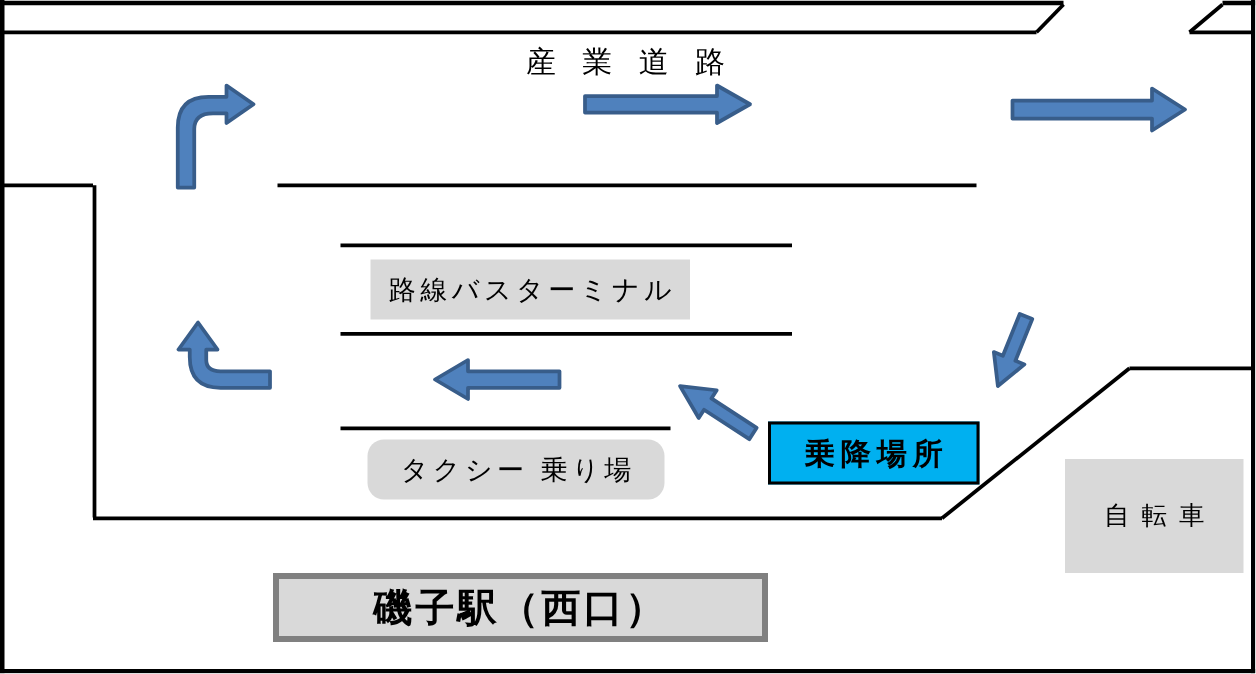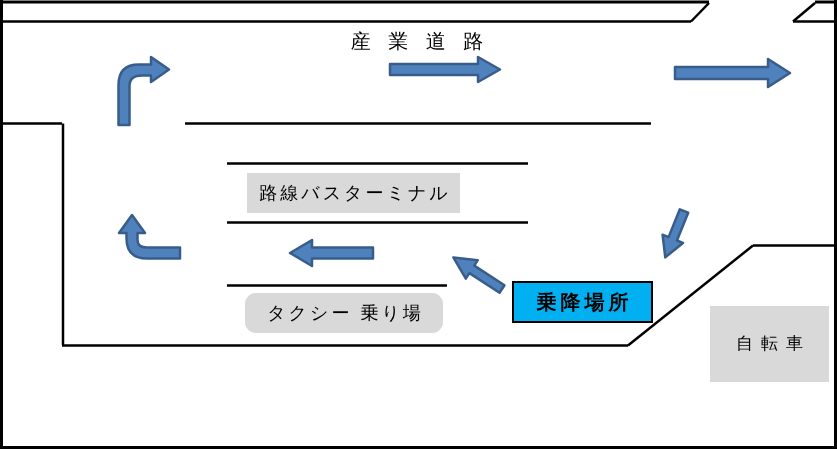--- a/index.html
+++ b/index.html
@@ -98,13 +98,14 @@
   <div class="lbl gray-box bus-terminal">路線バスターミナル</div>
 
   <div class="lbl gray-box taxi-stand">タクシー 乗り場</div>
 
   <div class="lbl boarding">乗降場所</div>
 
   <div class="lbl gray-box bicycle">
     <div>自転車</div>
   </div>
 
+  <div class="lbl station">磯子駅（西口）</div>
 </div>
 
 </body></html>

